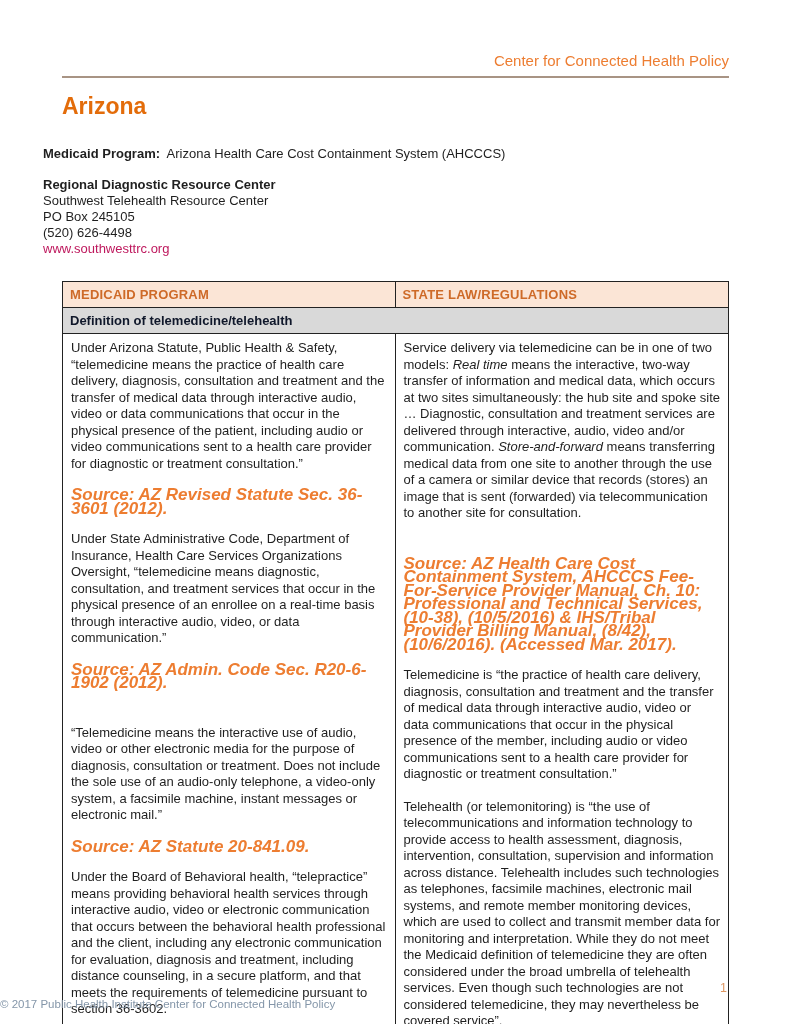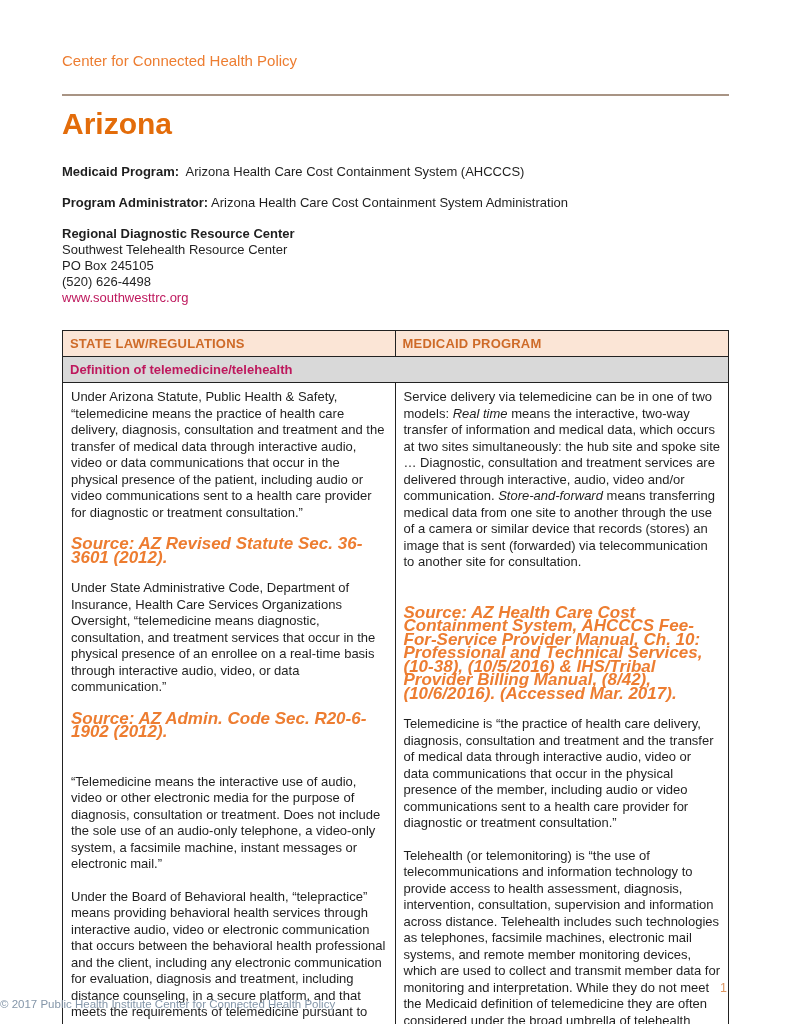--- a/index.html
+++ b/index.html
@@ -8,38 +8,39 @@
     width:791px;height:1024px;
     background:#ffffff;
     font-family:"Liberation Sans","DejaVu Sans",sans-serif;
     color:#1f1f1f;
     overflow:hidden;
     box-sizing:border-box;
   }
   
   .hdr{
     margin:52px 62px 0 62px;
+    text-align:right;
     border-bottom:2px solid #a89484;
-    padding-bottom:25px;
+    padding-bottom:7px;
   }
   .brand{
     color:#ED7D31;
     font-size:15px;
     line-height:17px;
   }
   
   .title{
     margin:15px 62px 0 62px;
     color:#E36C0A;
-    font-size:30px;
+    font-size:23px;
     font-weight:bold;
     line-height:26px;
   }
   
-  .info{margin:0 62px;font-size:13px;line-height:16px;}
+  .info{margin:0 43px;font-size:13px;line-height:16px;}
   .info-line{margin:0;}
   .mt-lg{margin-top:27px;}
   .mt-md{margin-top:15px;}
   .b{font-weight:bold;}
   .addr p{margin:0;}
   .link{
     color:#be185d;
     cursor:pointer;
   }
   
@@ -57,21 +58,21 @@
     font-weight:bold;
     font-size:13px;
     letter-spacing:0.2px;
   }
   .th:first-child{border-right:1px solid #222;}
   .section-row{
     background:#D9D9D9;
     border-bottom:1px solid #222;
     font-weight:bold;
     padding:5px 7px;
-    color:#be185d;
+    color:#0f172a;
   }
   .tbody{display:flex;min-height:590px;}
   .cell{
     flex:0 0 50%;
     box-sizing:border-box;
     padding:6px 8px 8px 8px;
     line-height:16.5px;
   }
   .cell:first-child{border-right:1px solid #222;}
   .blk-body{margin:0 0 16px 0;}
@@ -107,44 +108,44 @@
 <div class="page">
 
   <div class="hdr">
     <div class="brand">Center for Connected Health Policy</div>
   </div>
 
   <h1 class="title">Arizona</h1>
 
   <div class="info">
     <p class="info-line mt-lg"><span class="b">Medicaid Program:</span>&nbsp; <span>Arizona Health Care Cost Containment System (AHCCCS)</span></p>
-    <p class="info-line mt-md"><span class="b">Program Administrator:</span> <span>Arizona Health Care Cost Containment System Administration</span></p>
 
     <div class="addr mt-md">
       <p class="b">Regional Diagnostic Resource Center</p>
       <p>Southwest Telehealth Resource Center</p>
       <p>PO Box 245105</p>
       <p>(520) 626-4498</p>
       <p><a class="link">www.southwesttrc.org</a></p>
     </div>
   </div>
 
   <div class="tbl">
     <div class="thead">
+      <div class="th">MEDICAID PROGRAM</div>
       <div class="th">STATE LAW/REGULATIONS</div>
-      <div class="th">MEDICAID PROGRAM</div>
     </div>
     <div class="section-row">Definition of telemedicine/telehealth</div>
     <div class="tbody">
       <div class="cell">
           <p class="blk-body"><span>Under Arizona Statute, Public Health &amp; Safety, “telemedicine means the practice of health care delivery, diagnosis, consultation and treatment and the transfer of medical data through interactive audio, video or data communications that occur in the physical presence of the patient, including audio or video communications sent to a health care provider for diagnostic or treatment consultation.”</span></p>
           <p class="blk-source"><span>Source: AZ Revised Statute Sec. 36-3601 (2012).</span></p>
           <p class="blk-body"><span>Under State Administrative Code, Department of Insurance, Health Care Services Organizations Oversight, “telemedicine means diagnostic, consultation, and treatment services that occur in the physical presence of an enrollee on a real-time basis through interactive audio, video, or data communication.”</span></p>
           <p class="blk-source"><span>Source: AZ Admin. Code Sec. R20-6-1902 (2012).</span></p>
           <p class="blk-body extra-gap"><span>“Telemedicine means the interactive use of audio, video or other electronic media for the purpose of diagnosis, consultation or treatment.  Does not include the sole use of an audio-only telephone, a video-only system, a facsimile machine, instant messages or electronic mail.”</span></p>
+          <p class="blk-source"><span>Source: AZ Statute 20-841.09.</span></p>
           <p class="blk-body"><span>Under the Board of Behavioral health, “telepractice” means providing behavioral health services through interactive audio, video or electronic communication that occurs between the behavioral health professional and the client, including any electronic communication for evaluation, diagnosis and treatment, including distance counseling, in a secure platform, and that meets the requirements of telemedicine pursuant to section 36-3602.</span></p>
         </div>
       <div class="cell">
           <p class="blk-body"><span>Service delivery via telemedicine can be in one of two models: </span><i>Real time</i><span> means the interactive, two-way transfer of information and medical data, which occurs at two sites simultaneously: the hub site and spoke site … Diagnostic, consultation and treatment services are delivered through interactive, audio, video and/or communication.  </span><i>Store-and-forward</i><span> means transferring medical data from one site to another through the use of a camera or similar device that records (stores) an image that is sent (forwarded) via telecommunication to another site for consultation.</span></p>
           <p class="blk-source extra-gap"><span>Source: AZ Health Care Cost Containment System, AHCCCS Fee-For-Service Provider Manual, Ch. 10: Professional and Technical Services, (10-38), (10/5/2016) &amp; IHS/Tribal Provider Billing Manual, (8/42), (10/6/2016). (Accessed Mar. 2017).</span></p>
           <p class="blk-body"><span>Telemedicine is “the practice of health care delivery, diagnosis, consultation and treatment and the transfer of medical data through interactive audio, video or data communications that occur in the physical presence of the member, including audio or video communications sent to a health care provider for diagnostic or treatment consultation.”</span></p>
           <p class="blk-body"><span>Telehealth (or telemonitoring) is “the use of telecommunications and information technology to provide access to health assessment, diagnosis, intervention, consultation, supervision and information across distance. Telehealth includes such technologies as telephones, facsimile machines, electronic mail systems, and remote member monitoring devices, which are used to collect and transmit member data for monitoring and interpretation.  While they do not meet the Medicaid definition of telemedicine they are often considered under the broad umbrella of telehealth services.  Even though such technologies are not considered telemedicine, they may nevertheless be covered service”.</span></p>
         </div>
     </div>
   </div>

